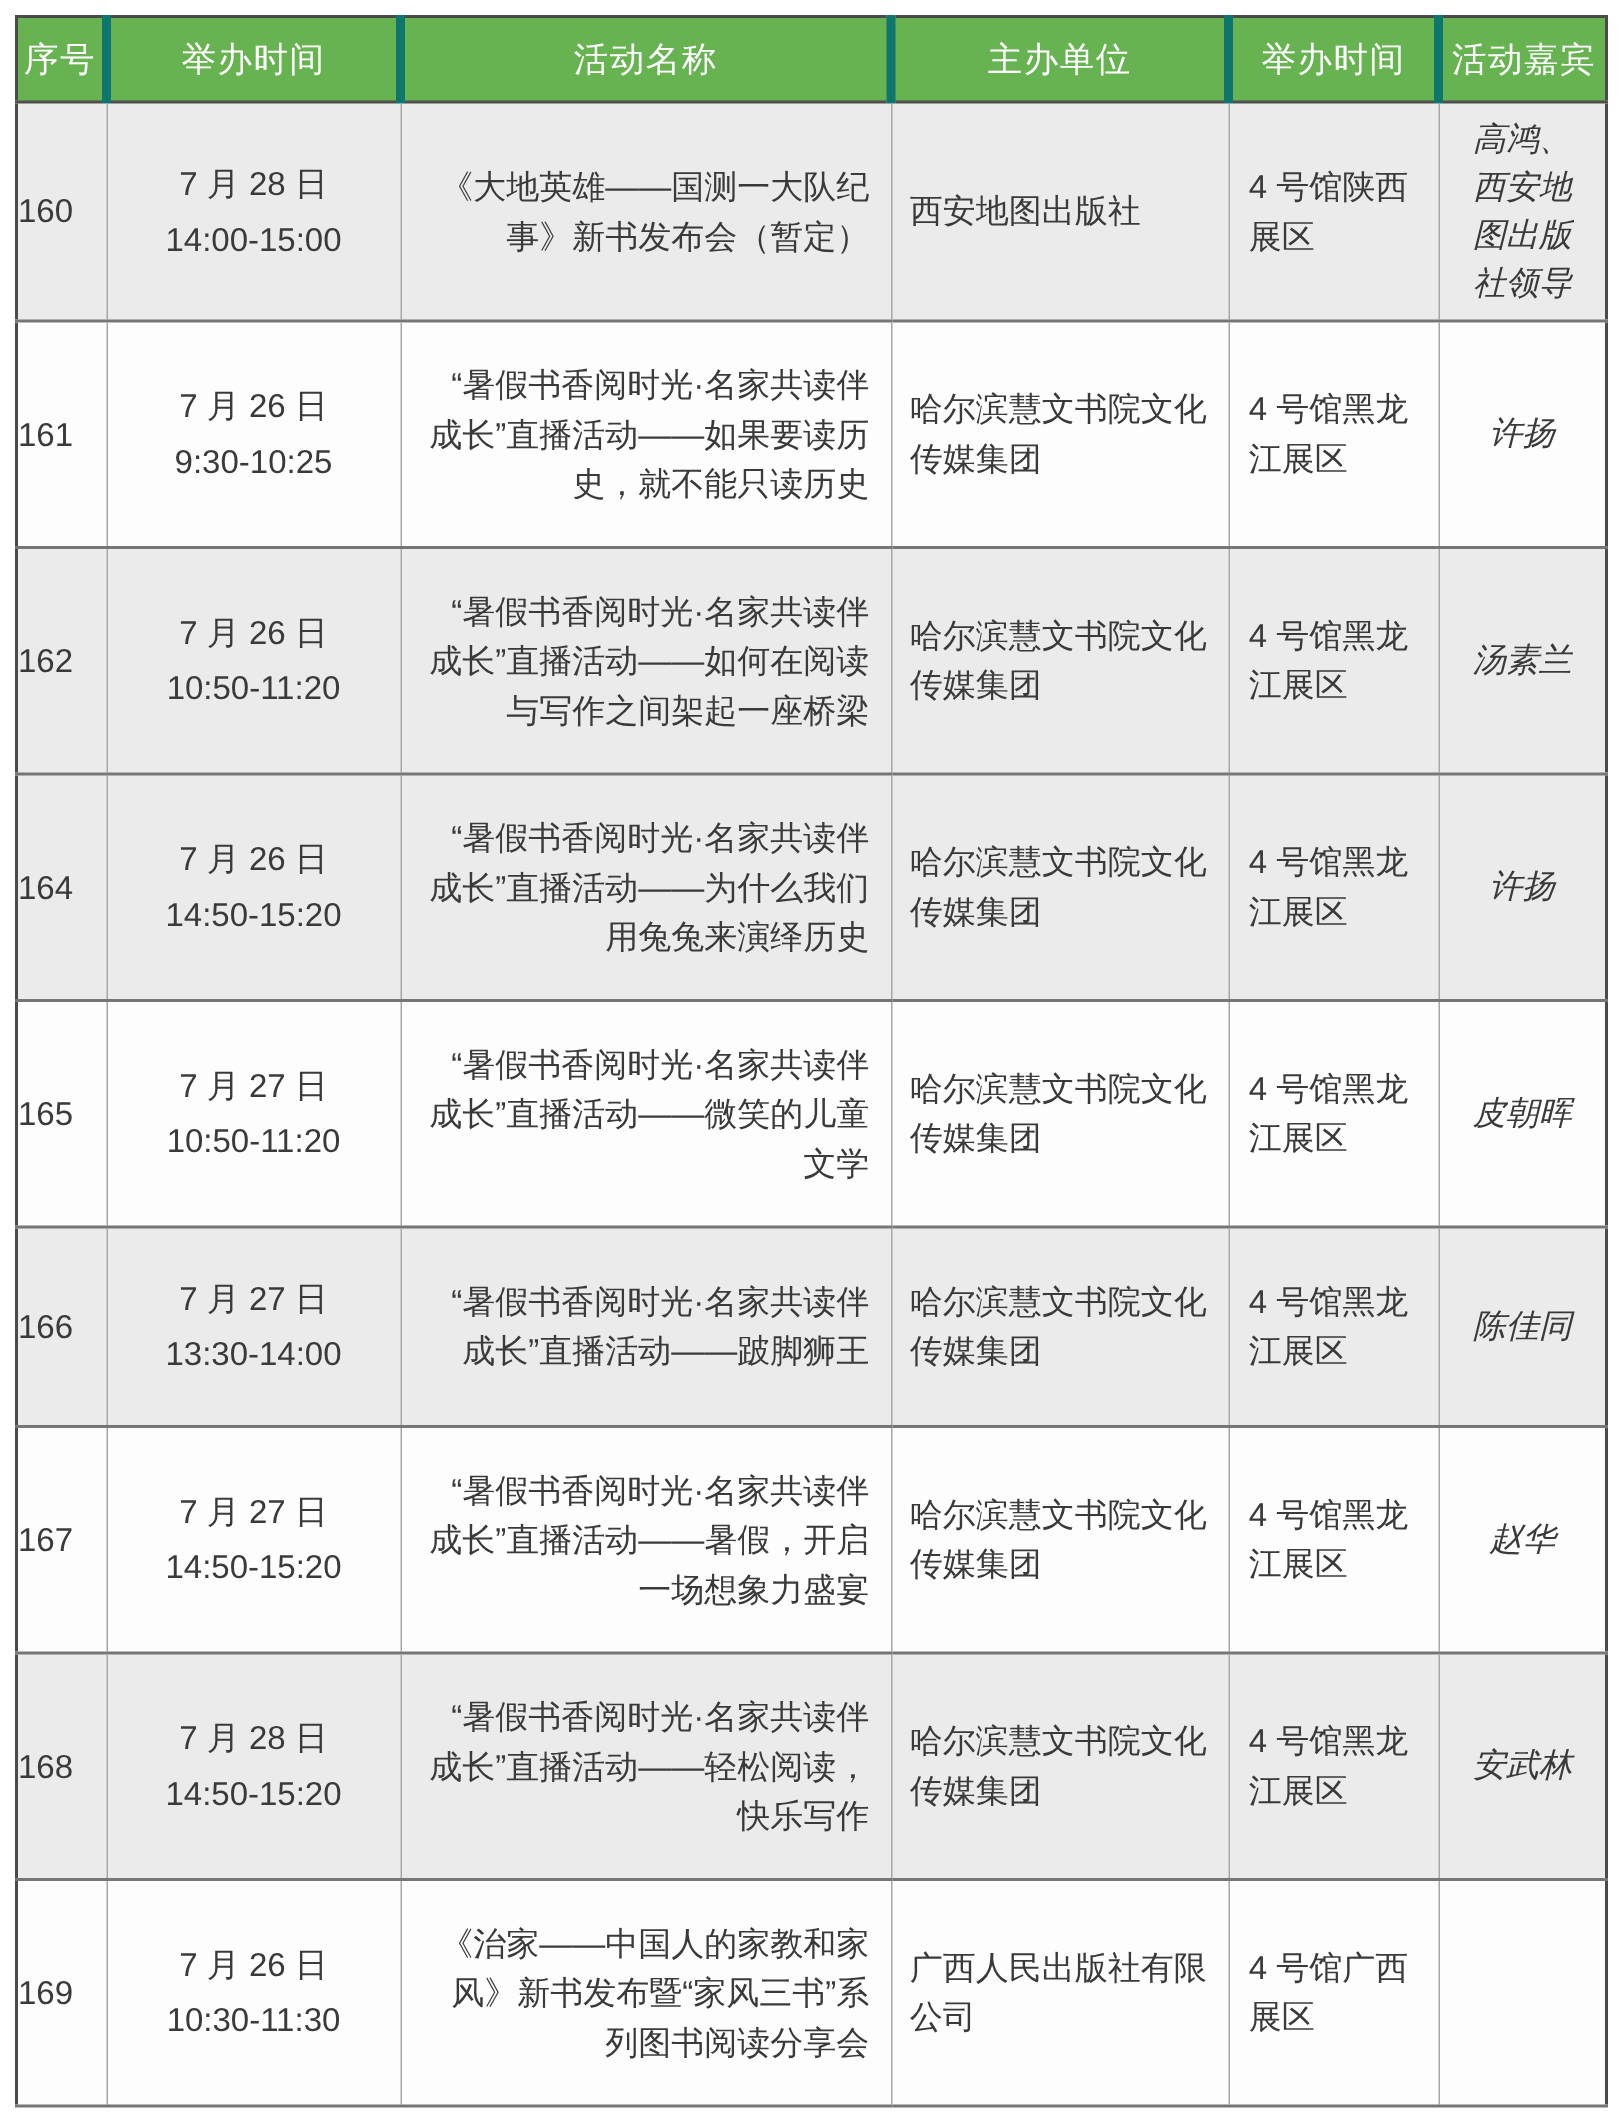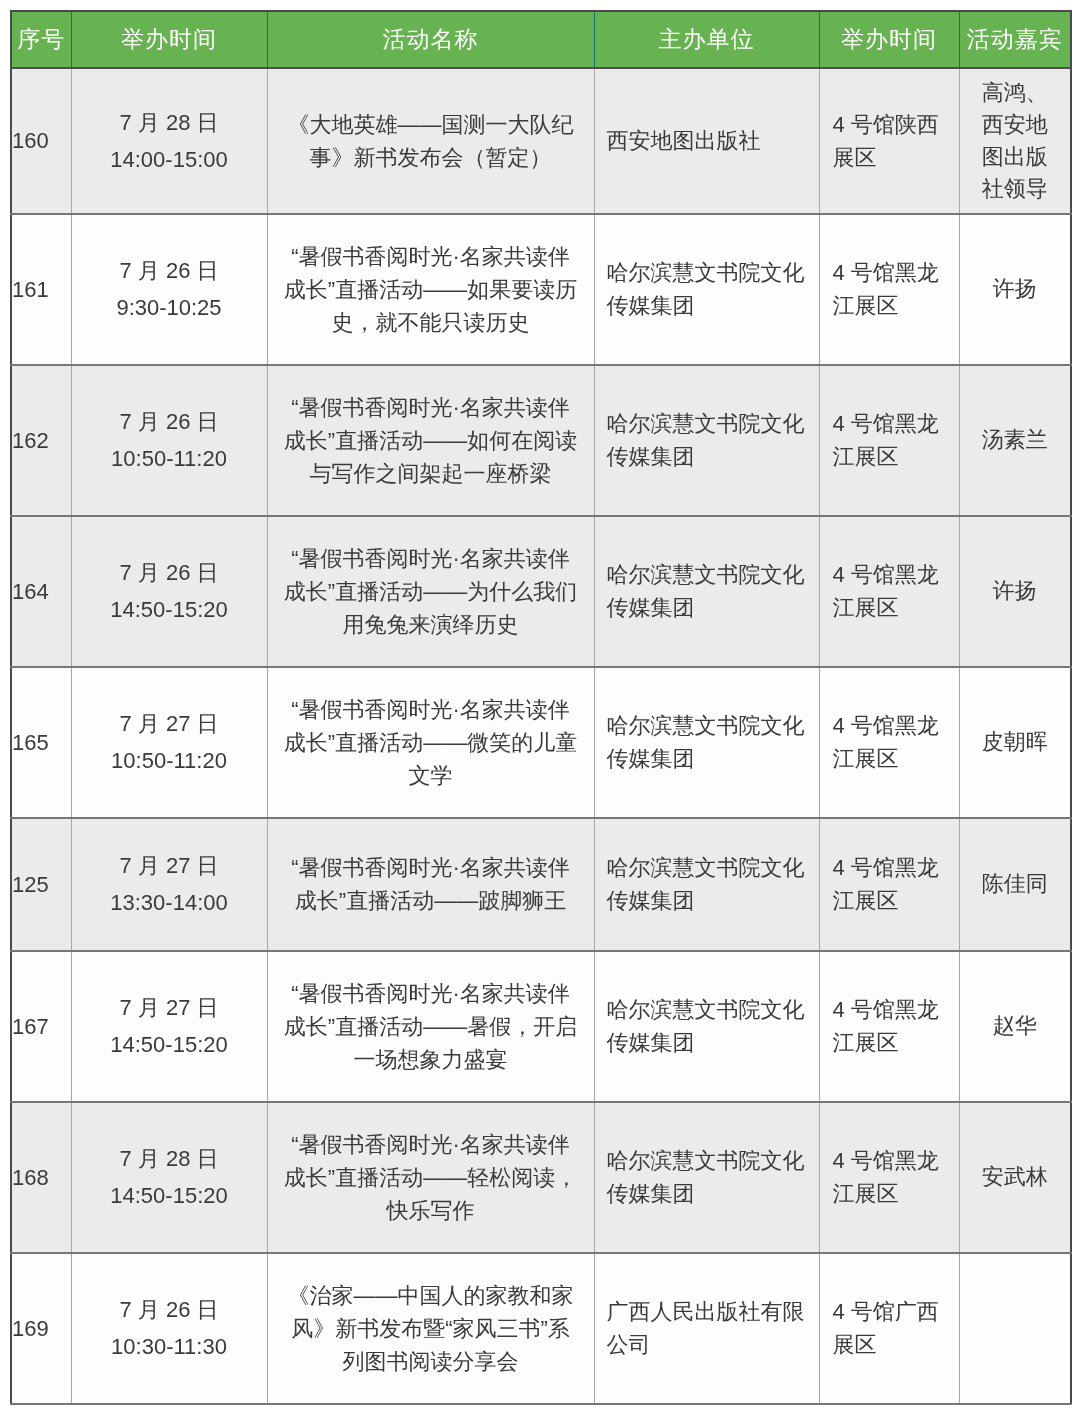--- a/index.html
+++ b/index.html
@@ -24,21 +24,21 @@
   col.w-guest{ width: 112px; }
 
   thead th {
     height: 57px;
     background: #68b351;
     color: #ffffff;
     font-size: 23px;
     font-weight: normal;
     text-align: center;
     vertical-align: middle;
-    border-left: 1px solid #0f766e;
+    border-left: 6px solid #0f766e;
     border-bottom: 2px solid #4f4f4f;
     letter-spacing: 1px;
   }
   thead th:first-child { border-left: none; }
 
   tbody td {
     height: 133px;
     font-size: 22px;
     line-height: 1.5;
     vertical-align: middle;
@@ -46,24 +46,24 @@
     border-bottom: 2px solid #767676;
     background: #fdfdfd;
     word-break: break-all;
   }
   tbody td:first-child { border-left: none; }
   tbody tr.shade td { background: #ebebeb; }
 
   td.c-num   { text-align: left; }
   td.c-time  { text-align: center; padding: 0 8px; }
   td.c-time .date { margin-bottom: 4px; text-align: center; }
-  td.c-name  { text-align: center; padding: 25px 14px; }
+  td.c-name  { text-align: right; padding: 25px 14px; }
   td.c-org   { text-align: left; padding: 24px 12px; }
   td.c-loc   { text-align: left; padding: 8px 13px; }
-  td.c-guest { text-align: center; padding: 8px 19px; line-height: 1.45; }
+  td.c-guest { text-align: center; padding: 8px 19px; line-height: 1.45; font-style: italic; }
 </style>
 </head>
 <body>
 
 <div class="page">
   <table class="events">
     <colgroup>
       <col class="w-num">
         <col class="w-time">
         <col class="w-name">
@@ -132,21 +132,21 @@
           <td class="c-time">
             <div class="date">7 月 27 日</div>
             <div class="time">10:50-11:20</div>
           </td>
           <td class="c-name">“暑假书香阅时光·名家共读伴成长”直播活动——微笑的儿童文学</td>
           <td class="c-org">哈尔滨慧文书院文化传媒集团</td>
           <td class="c-loc">4 号馆黑龙江展区</td>
           <td class="c-guest">皮朝晖</td>
         </tr>
         <tr class="shade">
-          <td class="c-num">125</td>
+          <td class="c-num">166</td>
           <td class="c-time">
             <div class="date">7 月 27 日</div>
             <div class="time">13:30-14:00</div>
           </td>
           <td class="c-name">“暑假书香阅时光·名家共读伴成长”直播活动——跛脚狮王</td>
           <td class="c-org">哈尔滨慧文书院文化传媒集团</td>
           <td class="c-loc">4 号馆黑龙江展区</td>
           <td class="c-guest">陈佳同</td>
         </tr>
         <tr>

